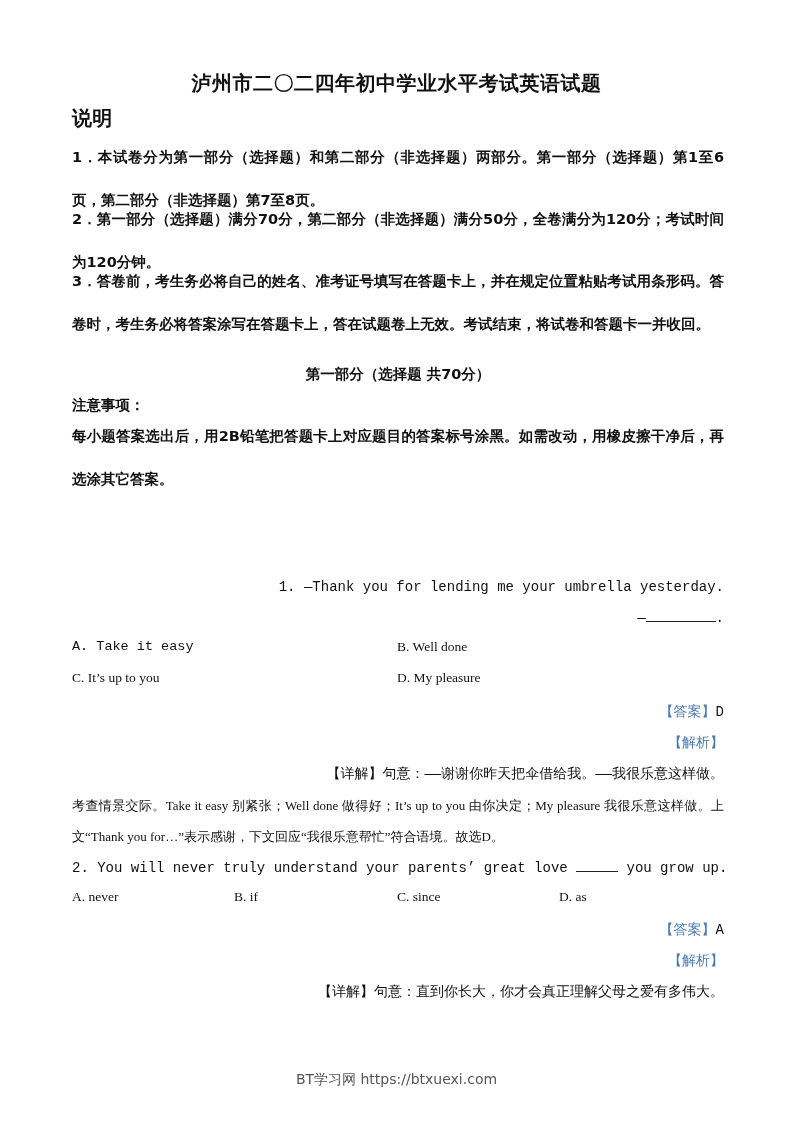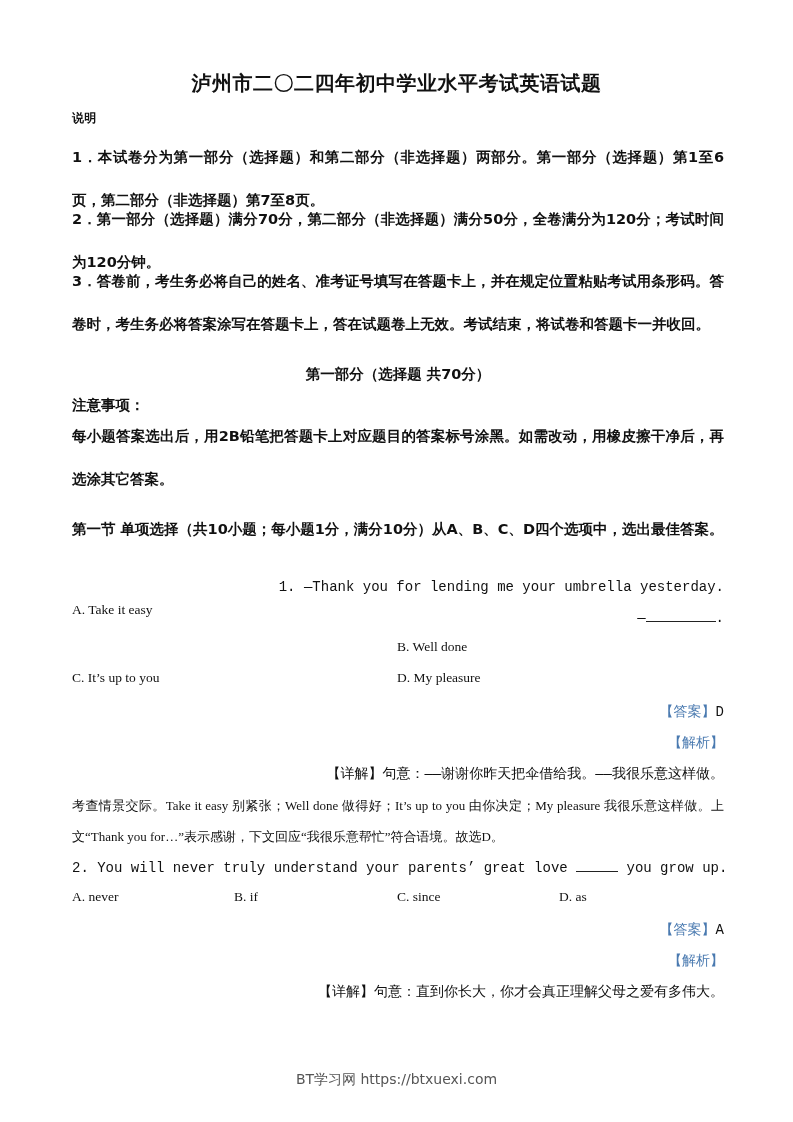--- a/index.html
+++ b/index.html
@@ -36,21 +36,21 @@
     position: absolute;
     left: 72px;
     width: 652px;
     white-space: nowrap;
     font-size: 15px;
     line-height: 20px;
   }
   .bold {
     font-weight: bold;
     font-family: "DejaVu Sans", "Liberation Sans", sans-serif;
-    font-size: 12px;
+    font-size: 20px;
     letter-spacing: 0.2px;
   }
   .para {
     position: absolute;
     left: 72px;
     width: 652px;
     font-weight: bold;
     font-family: "DejaVu Sans", "Liberation Sans", sans-serif;
     font-size: 14.5px;
     line-height: 43px;
@@ -122,30 +122,29 @@
 
   <div class="para" style="top:136px;">1．本试卷分为第一部分（选择题）和第二部分（非选择题）两部分。第一部分（选择题）第1至6页，第二部分（非选择题）第7至8页。</div>
   <div class="para" style="top:198px;">2．第一部分（选择题）满分70分，第二部分（非选择题）满分50分，全卷满分为120分；考试时间为120分钟。</div>
   <div class="para" style="top:260px;">3．答卷前，考生务必将自己的姓名、准考证号填写在答题卡上，并在规定位置粘贴考试用条形码。答卷时，考生务必将答案涂写在答题卡上，答在试题卷上无效。考试结束，将试卷和答题卡一并收回。</div>
 
   <div class="para center" style="top:353px; text-align:center; text-align-last:center;">第一部分（选择题 共70分）</div>
 
   <div class="para" style="top:384px;">注意事项：</div>
   <div class="para" style="top:415px;">每小题答案选出后，用2B铅笔把答题卡上对应题目的答案标号涂黑。如需改动，用橡皮擦干净后，再选涂其它答案。</div>
 
-  <div class="para" style="top:508px;">第一节 单项选择（共10小题；每小题1分，满分10分）从A、B、C、D四个选项中，选出最佳答案。</div>
 
   <div class="line reg" style="top:577px;">
     <span>1.</span>
     <span>—Thank you for lending me your umbrella yesterday.</span>
   </div>
   <div class="line reg" style="top:608px;">
     <span>—</span><span class="blank"></span><span>.</span>
   </div>
-  <div class="opt" style="left:72px; top:602px;">A. Take it easy</div>
+  <div class="opt" style="left:72px; top:639px;font-family:Liberation Mono, monospace;">A. Take it easy</div>
   <div class="opt" style="left:397px; top:639px;">B. Well done</div>
   <div class="opt" style="left:72px; top:670px;">C. It’s up to you</div>
   <div class="opt" style="left:397px; top:670px;">D. My pleasure</div>
 
   <div class="line reg" style="top:702px;">
     <span class="label-blue">【答案】</span><span>D</span>
   </div>
   <div class="line reg" style="top:733px;">
     <span class="label-blue">【解析】</span>
   </div>

